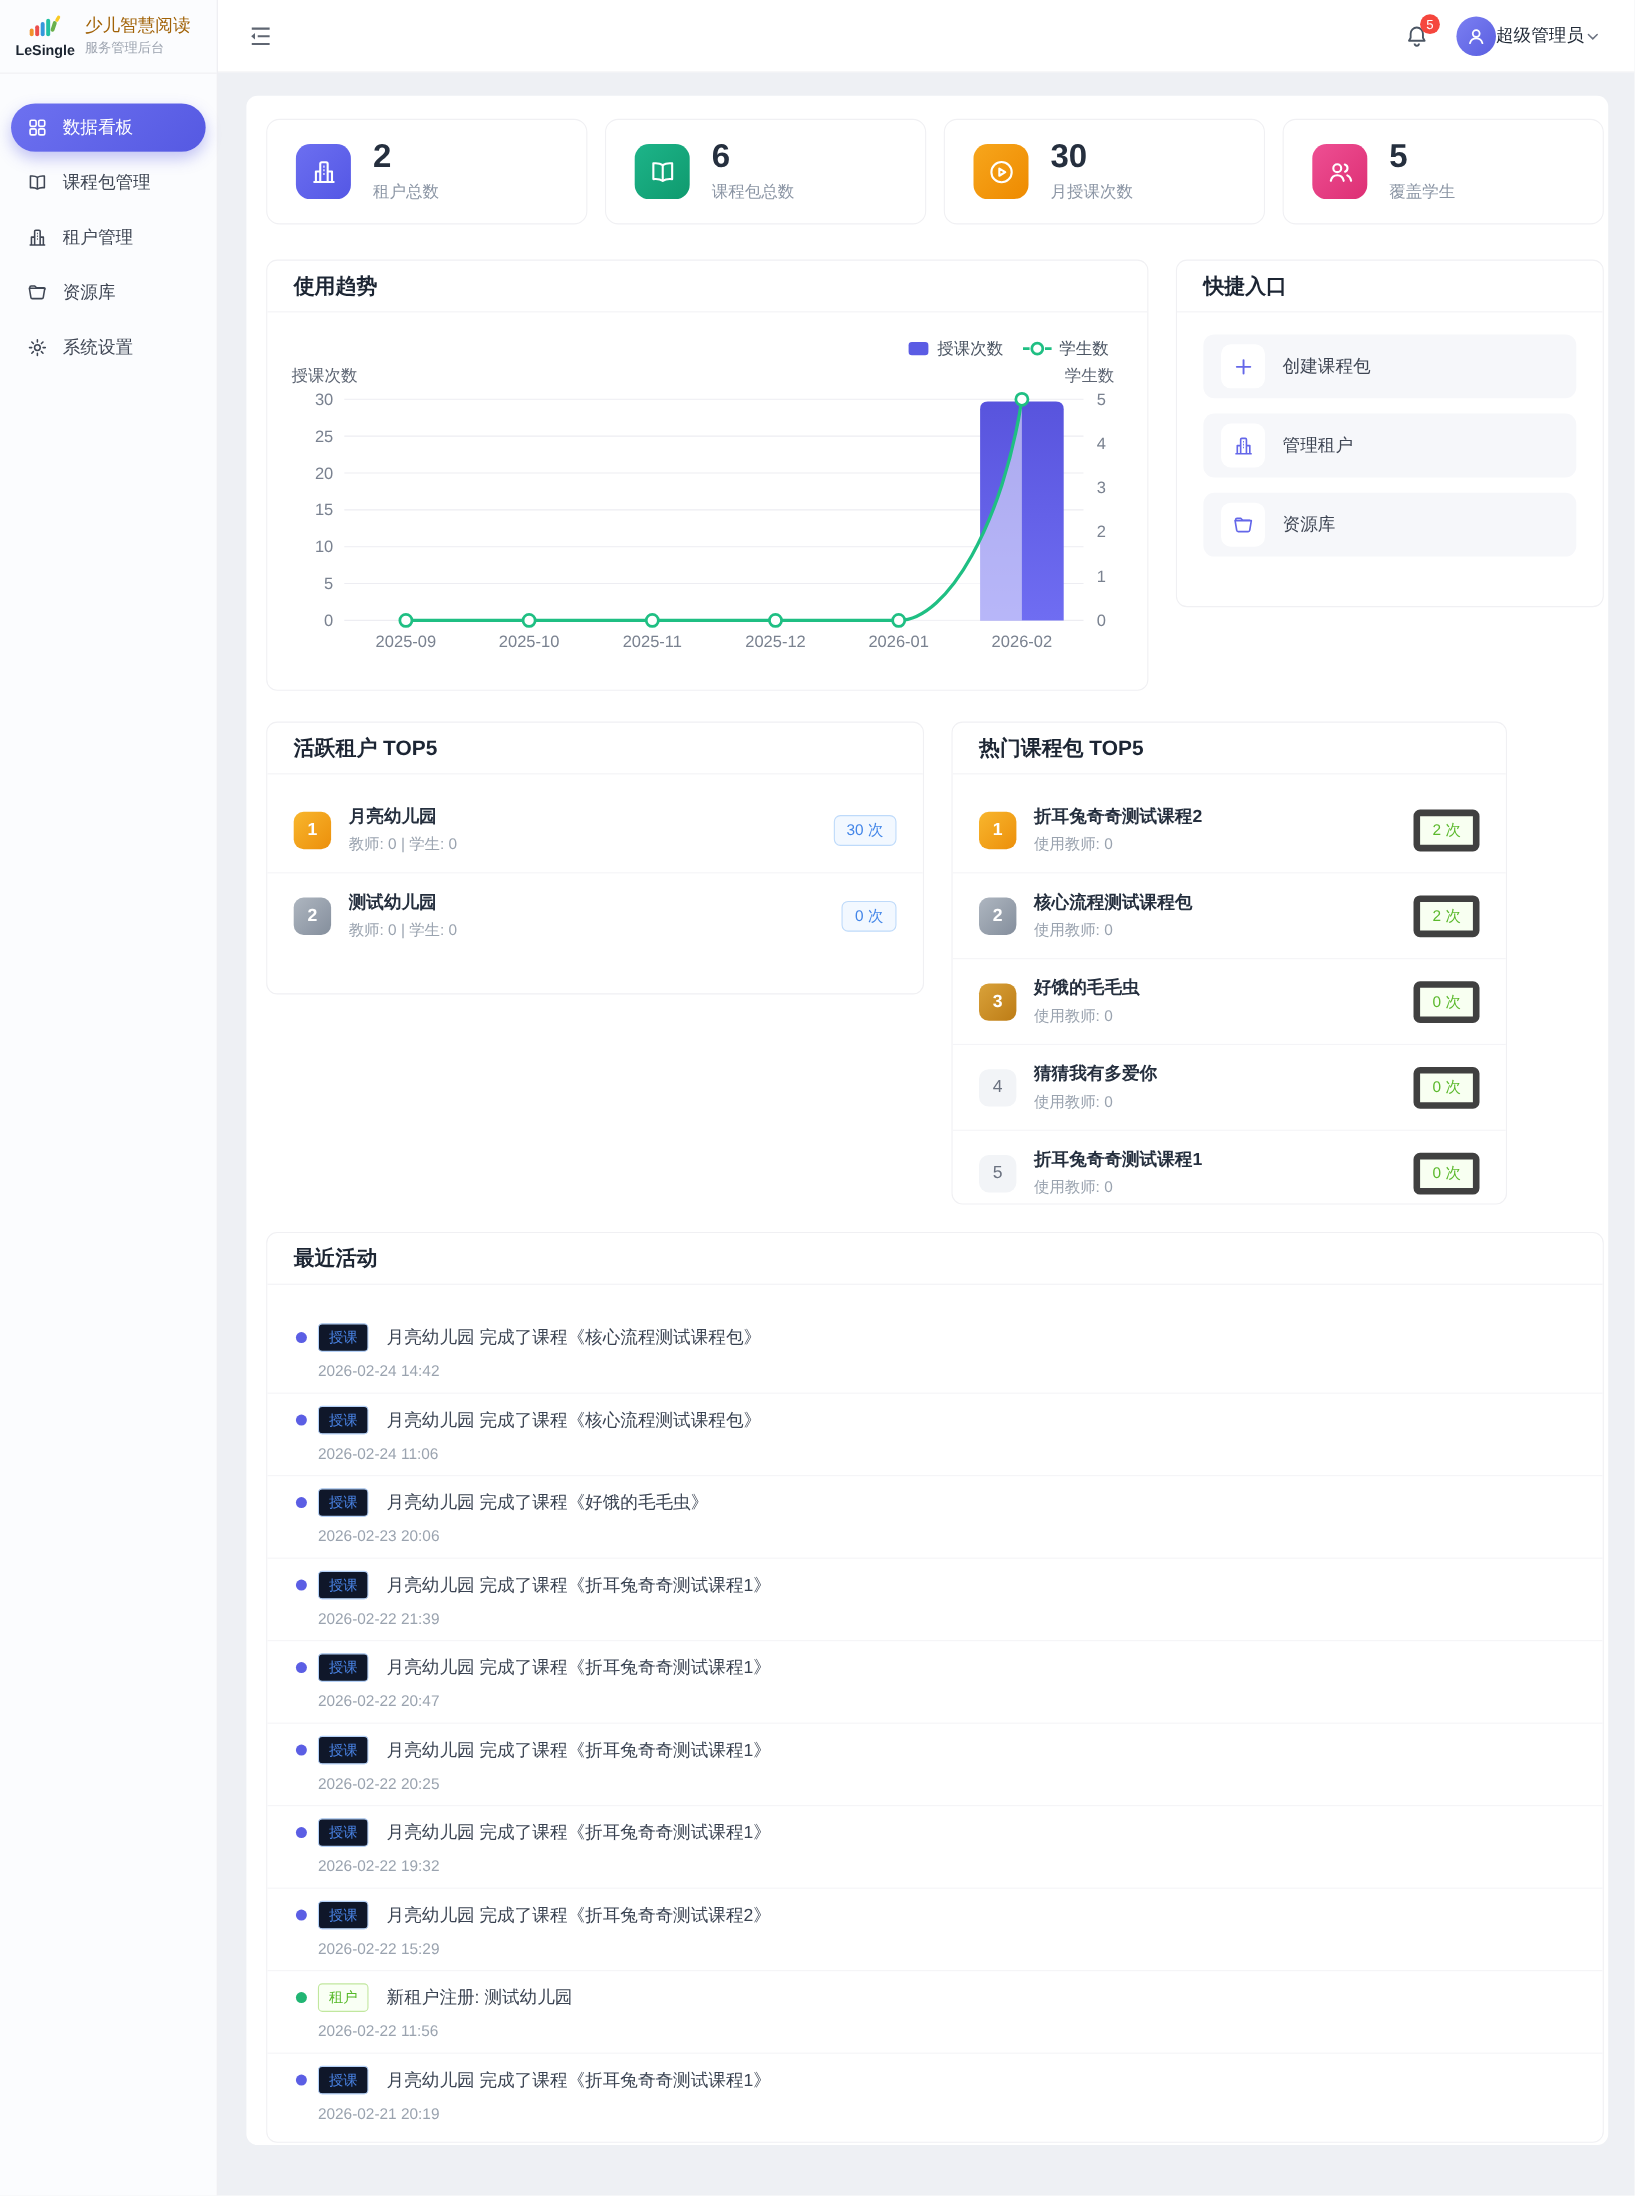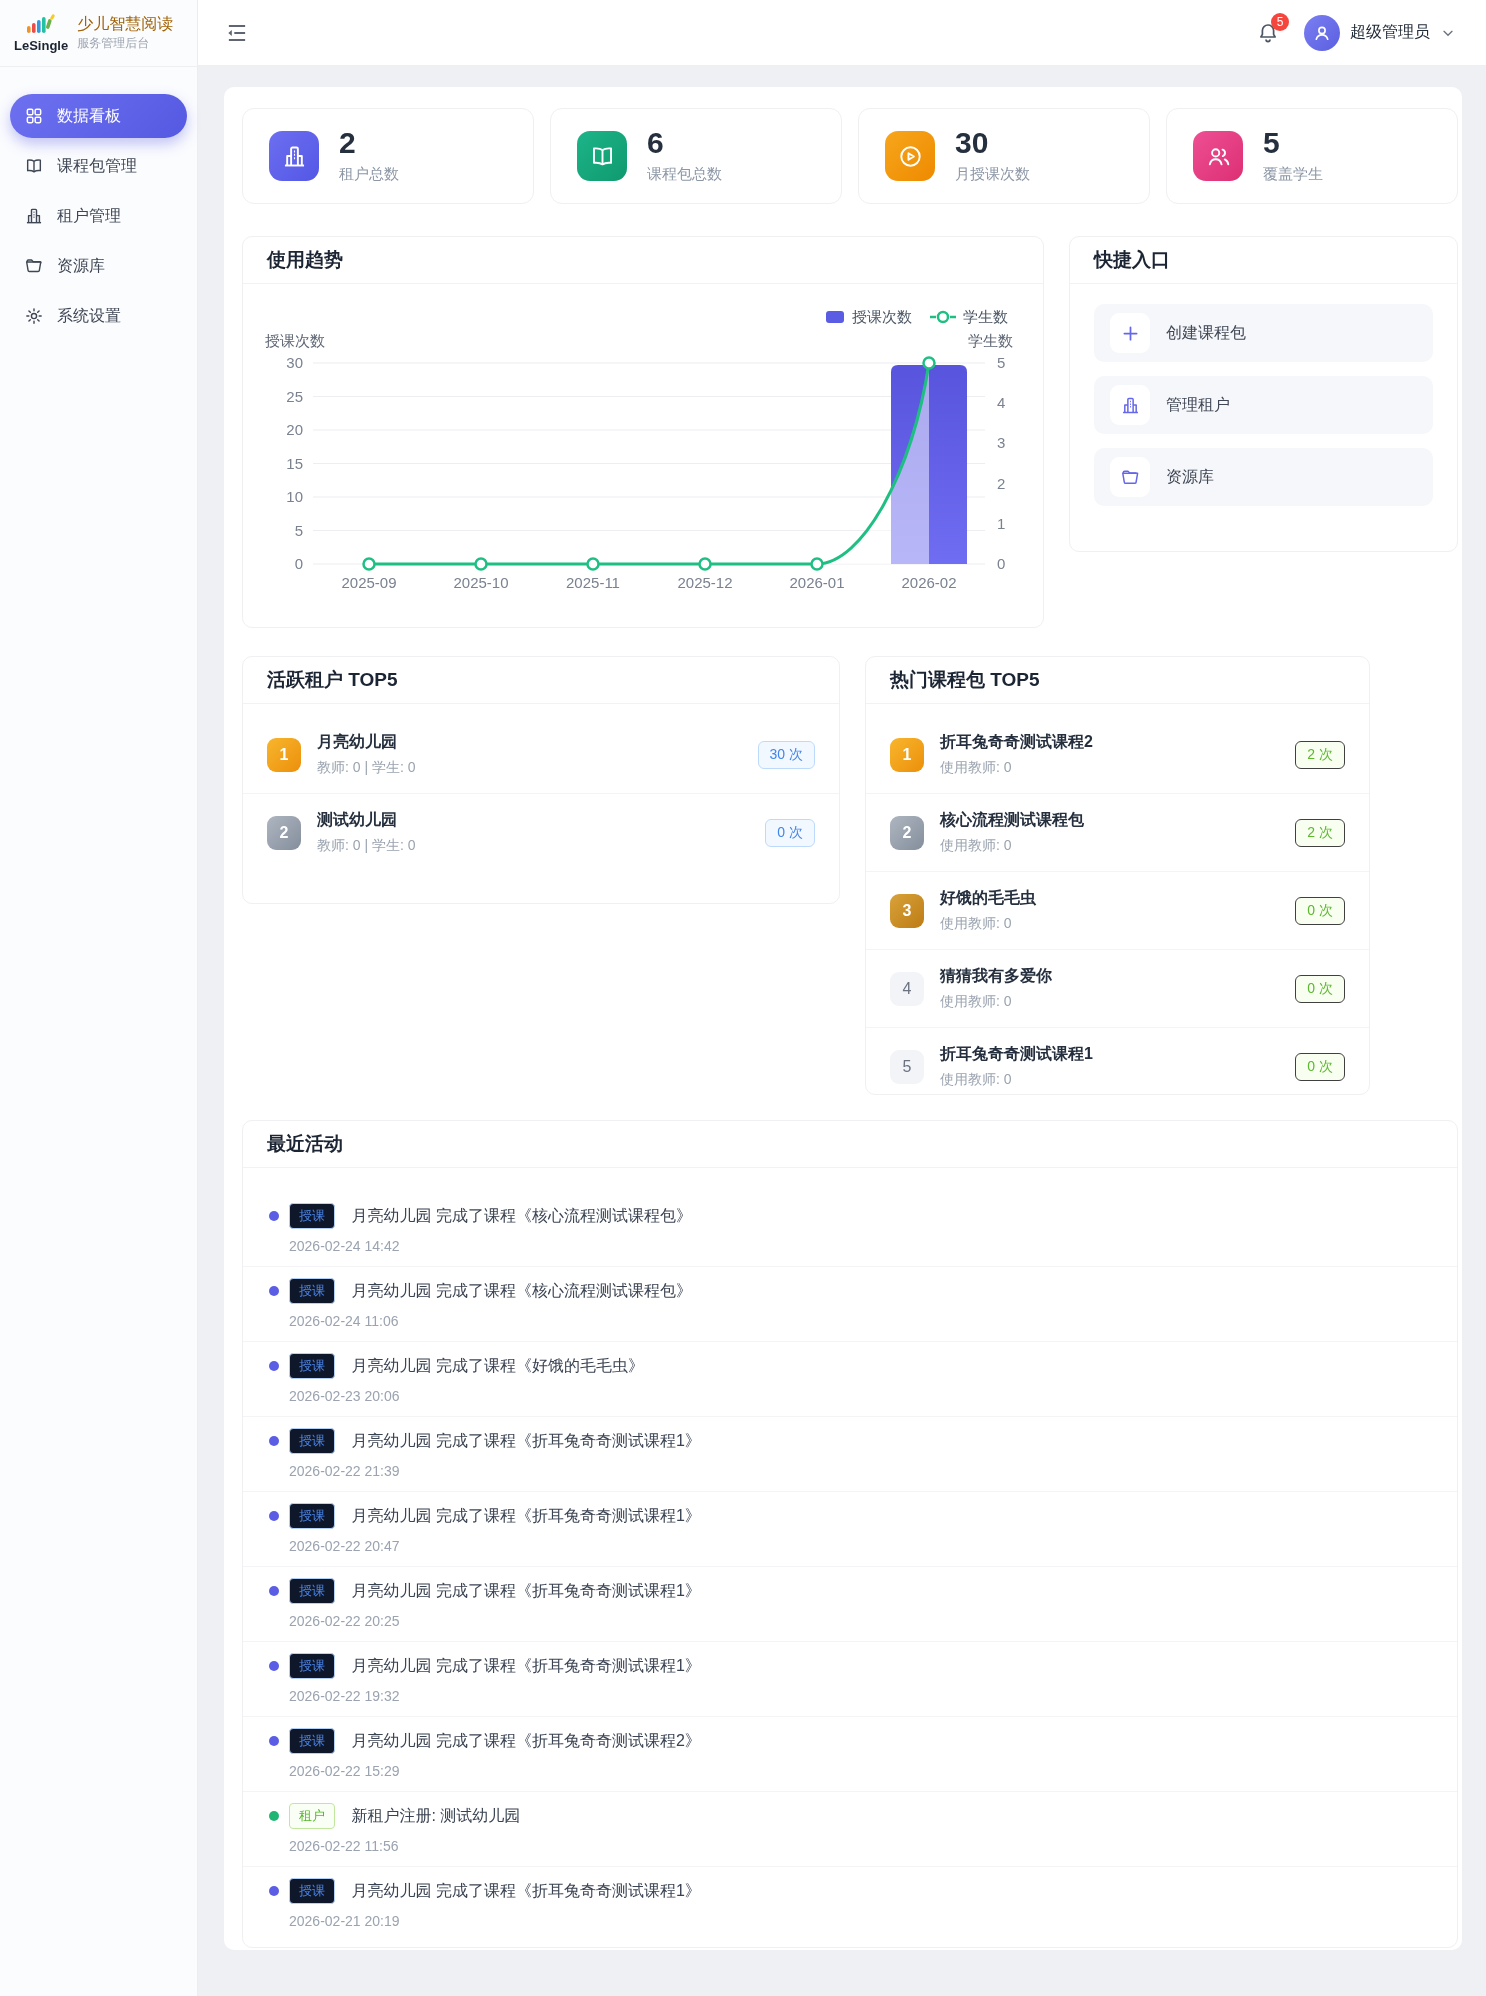--- a/index.html
+++ b/index.html
@@ -24,21 +24,21 @@
   
   .header{position:absolute;left:198px;top:0;width:1288px;height:66px;background:#fff;
           border-bottom:1px solid #efeff2;box-sizing:border-box;display:flex;align-items:center;
           padding:0 30px 0 26px;z-index:1}
   .collapse-btn{width:26px;height:26px;color:#5f6672;cursor:pointer}
   .hdr-right{margin-left:auto;display:flex;align-items:center;gap:24px}
   .bell-wrap{position:relative;width:24px;height:24px;color:#4b5563;cursor:pointer}
   .bell-badge{position:absolute;top:-8px;right:-9px;min-width:18px;height:18px;border-radius:9px;
               background:#f5463d;color:#fff;font-size:12px;display:flex;align-items:center;
               justify-content:center;padding:0 4px;box-sizing:border-box}
-  .user-wrap{display:flex;align-items:center;gap:10px;cursor:pointer}
+  .user-wrap{display:flex;align-items:center;cursor:pointer}
   .avatar{width:36px;height:36px;border-radius:50%;background:linear-gradient(135deg,#7b7ff2,#5a5fe0);
           display:flex;align-items:center;justify-content:center;color:#fff}
   .user-name{font-size:16px;color:#222b38}
   .chev{width:16px;height:16px;color:#6b7280}
   
   .main-container{position:absolute;left:224px;top:87px;width:1238px;height:1863px;background:#fff;
                   border-radius:10px}
   .stat-card{position:absolute;top:21px;width:292px;height:96px;border:1px solid #f0f0f3;
              border-radius:12px;display:flex;align-items:center;padding:0 26px;box-sizing:border-box;
              gap:20px;background:#fff}
@@ -77,21 +77,21 @@
   .rank{width:34px;height:34px;border-radius:9px;display:flex;align-items:center;
         justify-content:center;color:#fff;font-weight:bold;font-size:16px;margin-right:16px;flex:none}
   .rank-1{background:linear-gradient(135deg,#f8b62d,#ec8f0b)}
   .rank-2{background:linear-gradient(135deg,#aeb6c0,#848e9c)}
   .rank-3{background:linear-gradient(135deg,#d9a23a,#bd7c15)}
   .rank-plain{background:#f2f4f7;color:#6b7280;font-weight:normal}
   .t-name{font-size:16px;font-weight:bold;color:#252f3e}
   .t-meta{font-size:14px;color:#9aa3af;margin-top:6px}
   .count-badge{margin-left:auto;font-size:14px;padding:4px 11px;border-radius:6px;flex:none}
   .badge-blue{color:#4285e8;background:#f2f8ff;border:1px solid #bedafa}
-  .badge-green{color:#5bb92c;background:#f8fff1;border:1px solid #404040}
+  .badge-green{color:#5bb92c;background:#f8fff1;border:6px solid #404040}
   
   .act-list{padding:24px 0 0}
   .act-row{position:relative;padding:11px 24px 12px 46px;border-bottom:1px solid #f4f4f7}
   .act-row:last-child{border-bottom:none}
   .act-dot{position:absolute;left:26px;top:19px;width:10px;height:10px;border-radius:50%;
            background:#5b5ee4}
   .act-row.tenant .act-dot{background:#21b573}
   .act-tag{display:inline-block;font-size:13px;color:#4a85e8;border:1px solid #b5d1f8;
            background:#0f172a;border-radius:4px;padding:3px 9px;margin-right:12px;vertical-align:1px}
   .act-row.tenant .act-tag{color:#54b826;border-color:#c1e79e;background:#f9fff4}

